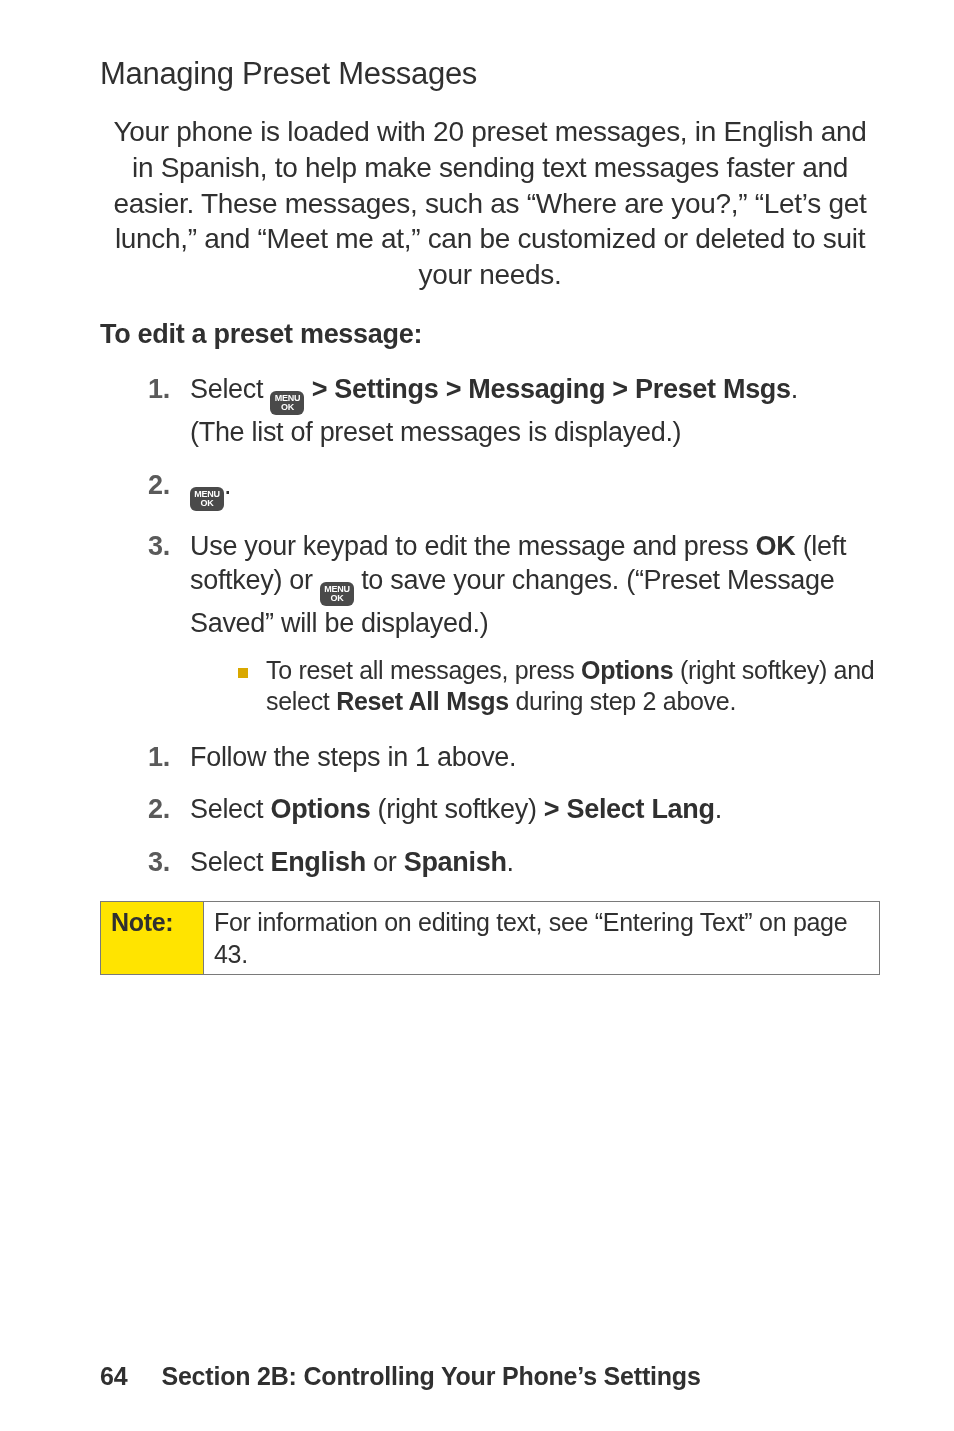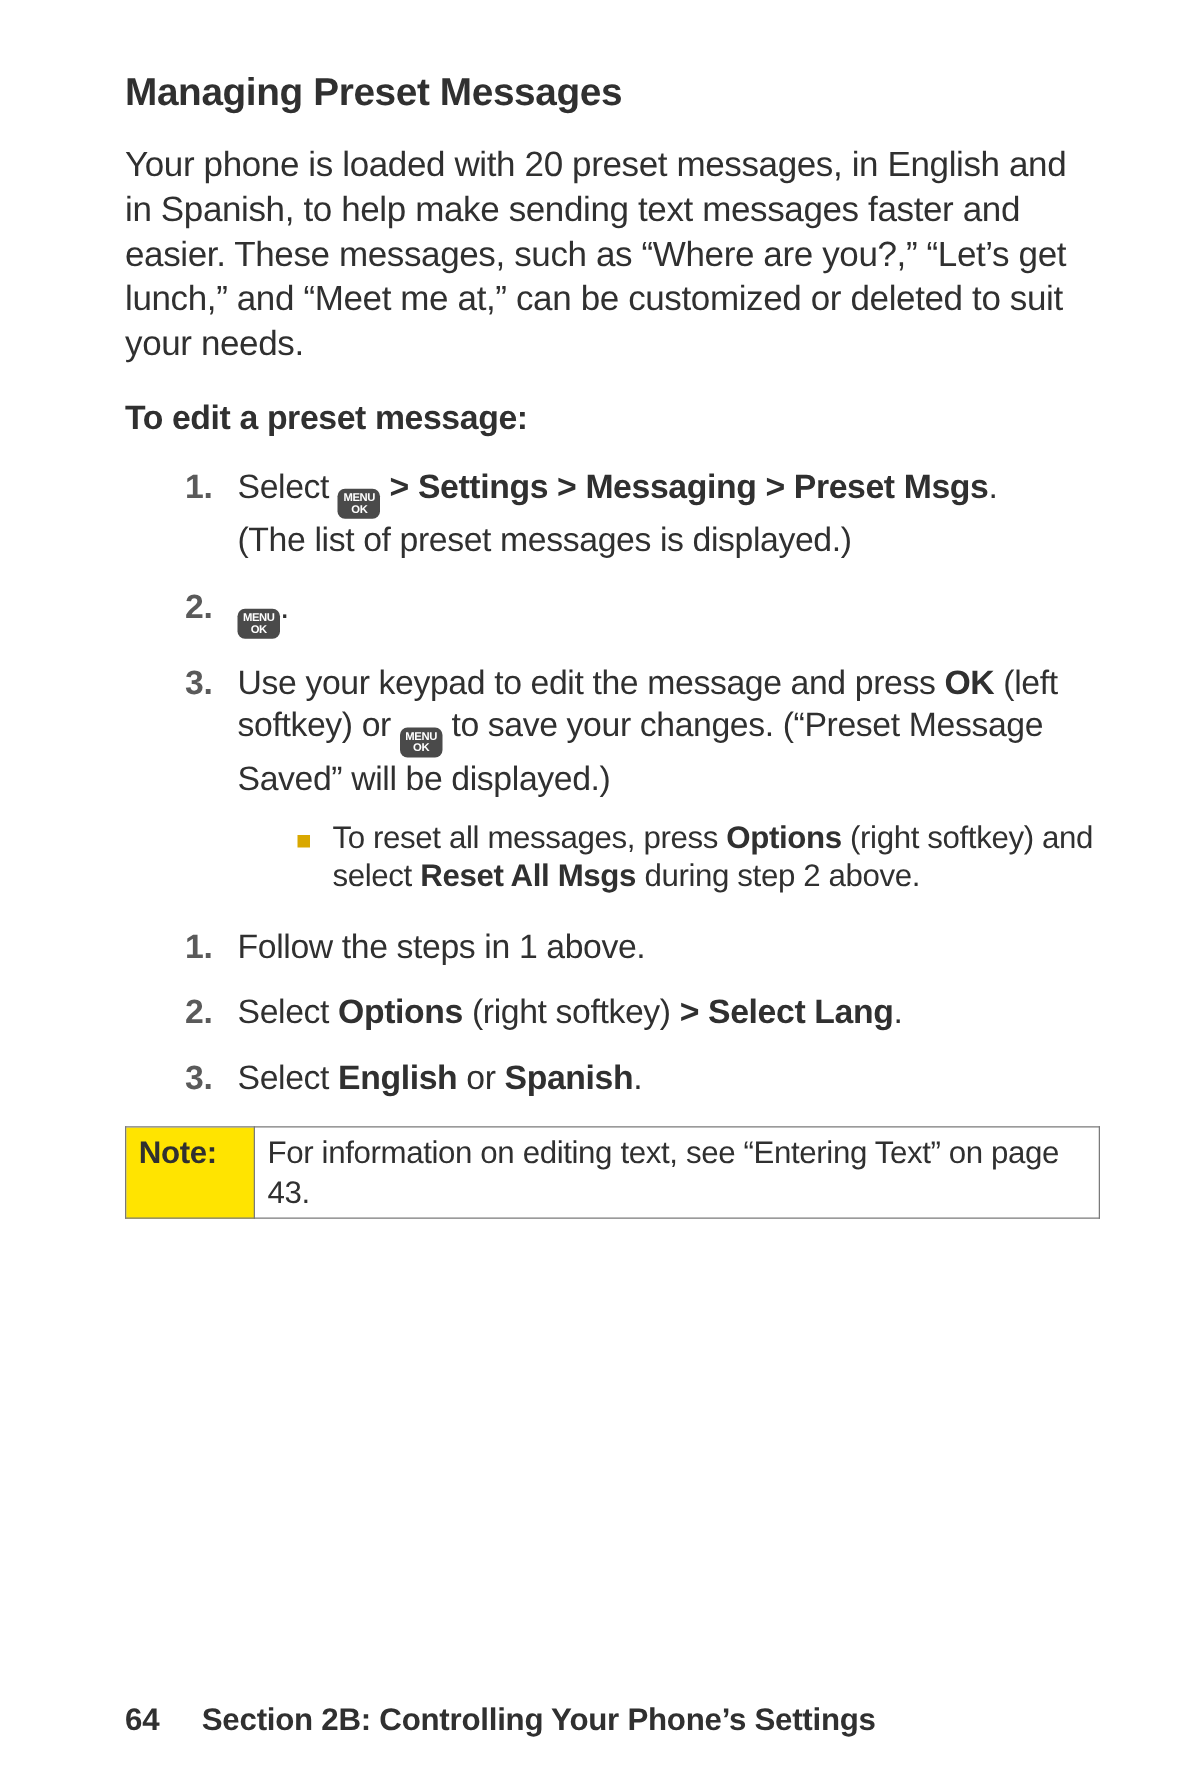--- a/index.html
+++ b/index.html
@@ -11,29 +11,30 @@
   }
   .page {
     width: 954px;
     height: 1431px;
     box-sizing: border-box;
     padding: 56px 74px 0 100px;
     position: relative;
   }
   h2.heading {
     font-size: 31px;
-    font-weight: 700;
+    font-weight: 400;
     margin: 0 0 22px 0;
     letter-spacing: -0.3px;
   }
   p.body {
     font-size: 28px;
     line-height: 1.28;
     margin: 0 0 26px 0;
     letter-spacing: -0.3px;
+    text-align: center;
   }
   p.sub {
     font-size: 27px;
     font-weight: 700;
     margin: 0 0 22px 0;
     letter-spacing: -0.3px;
   }
   ol.steps {
     list-style: none;
     margin: 0 0 22px 0;

